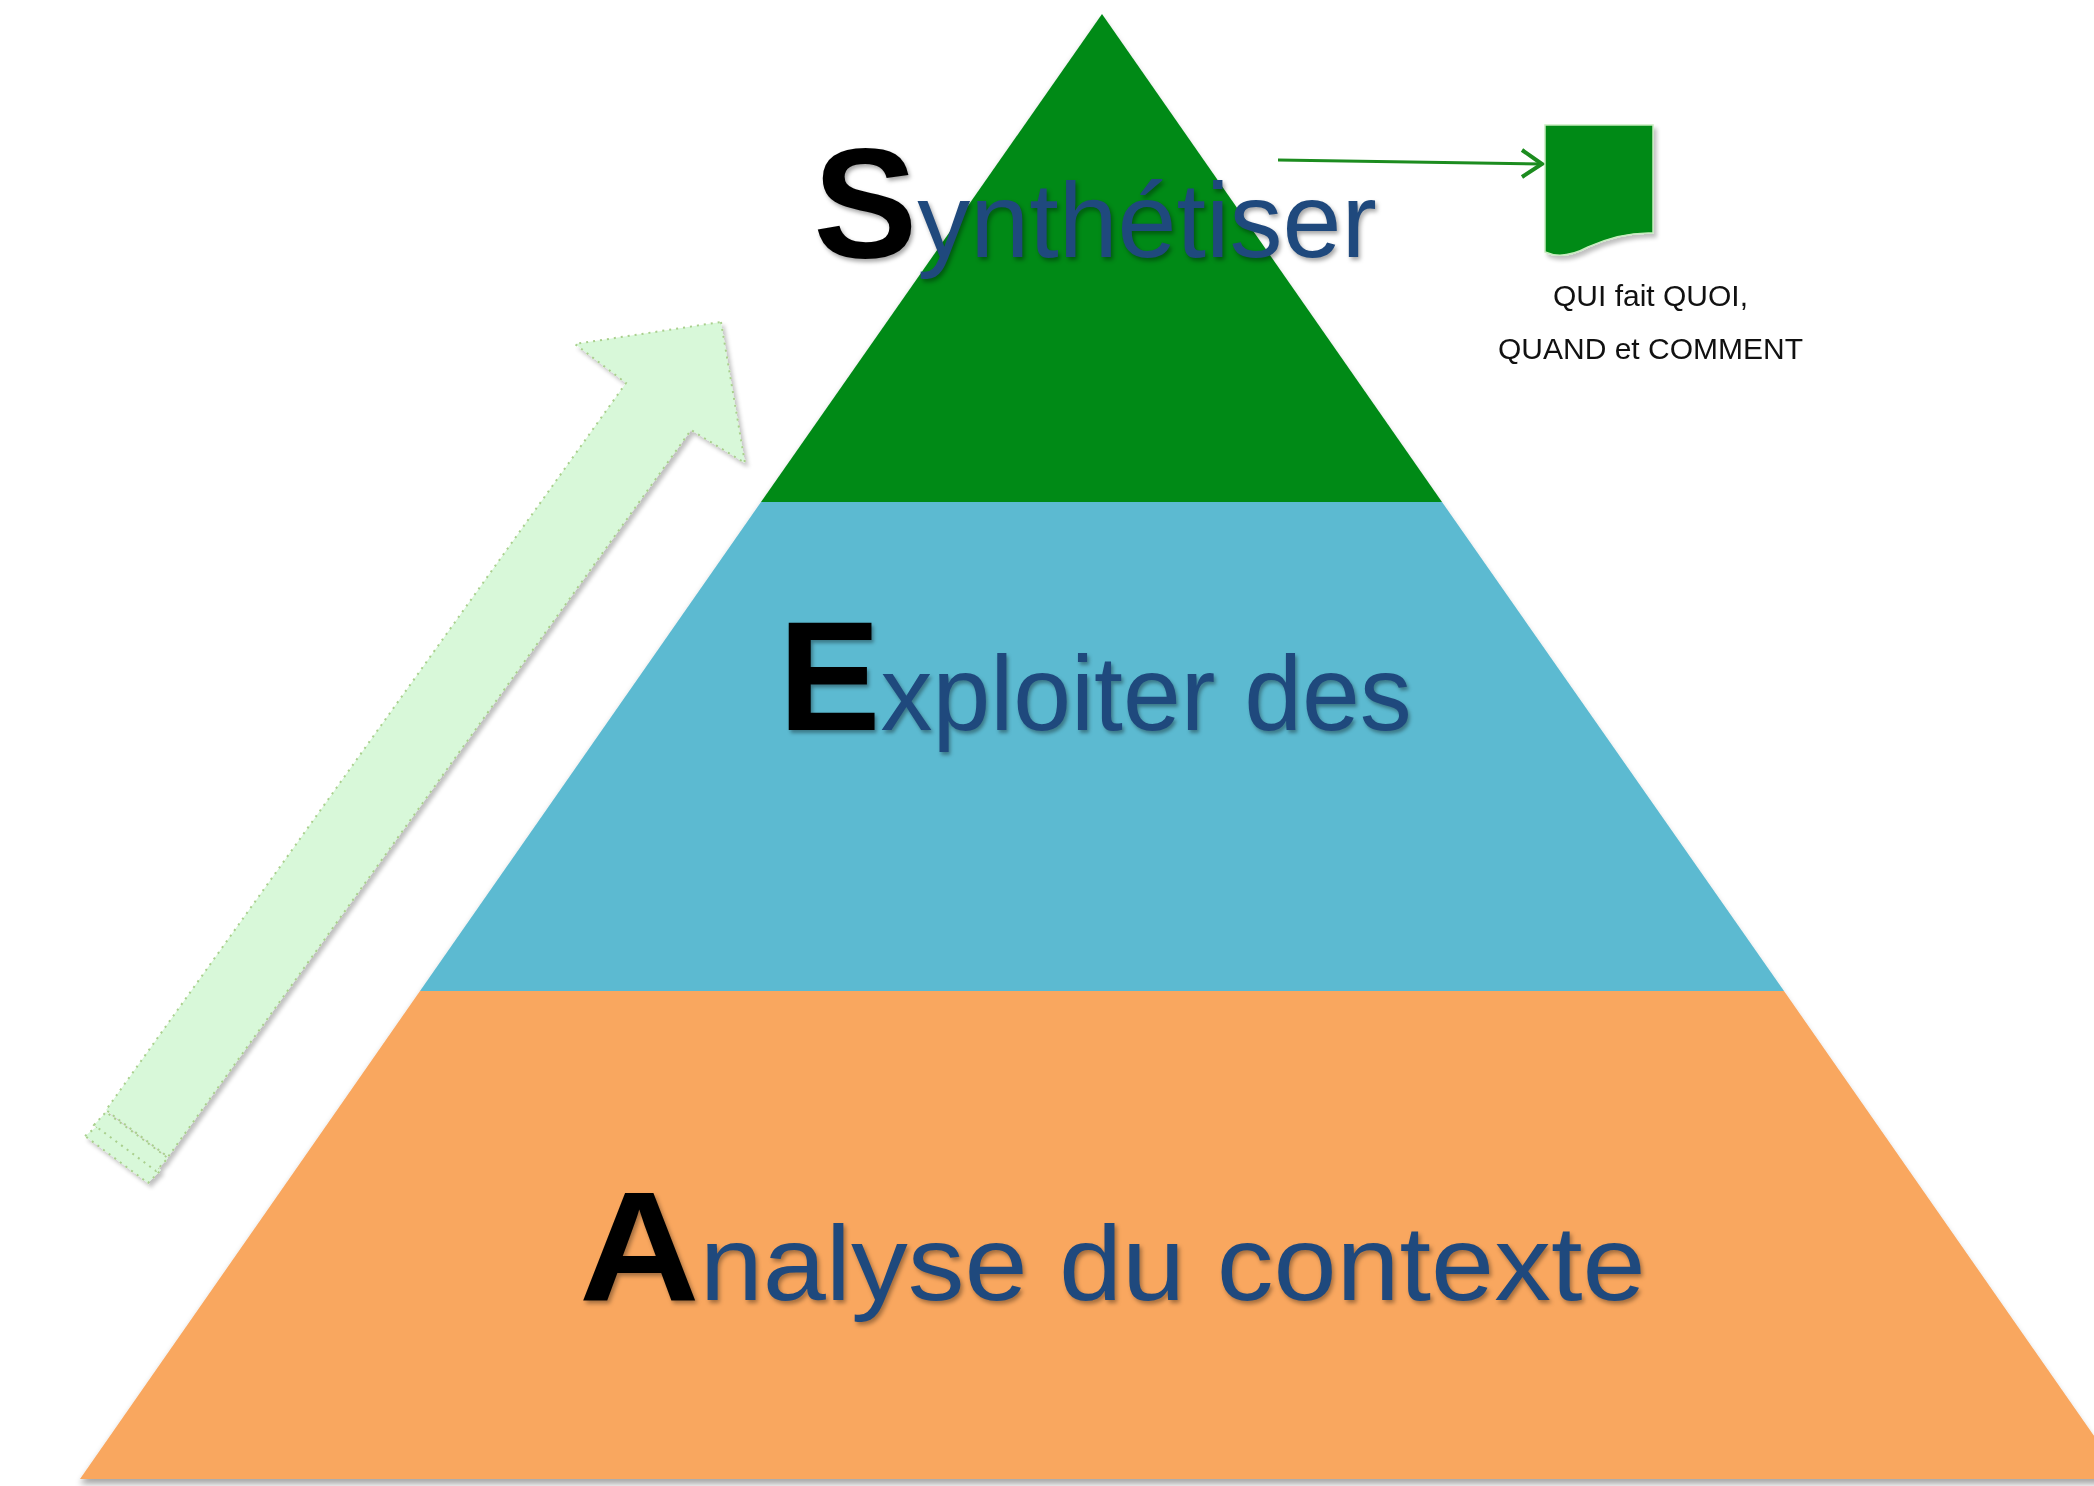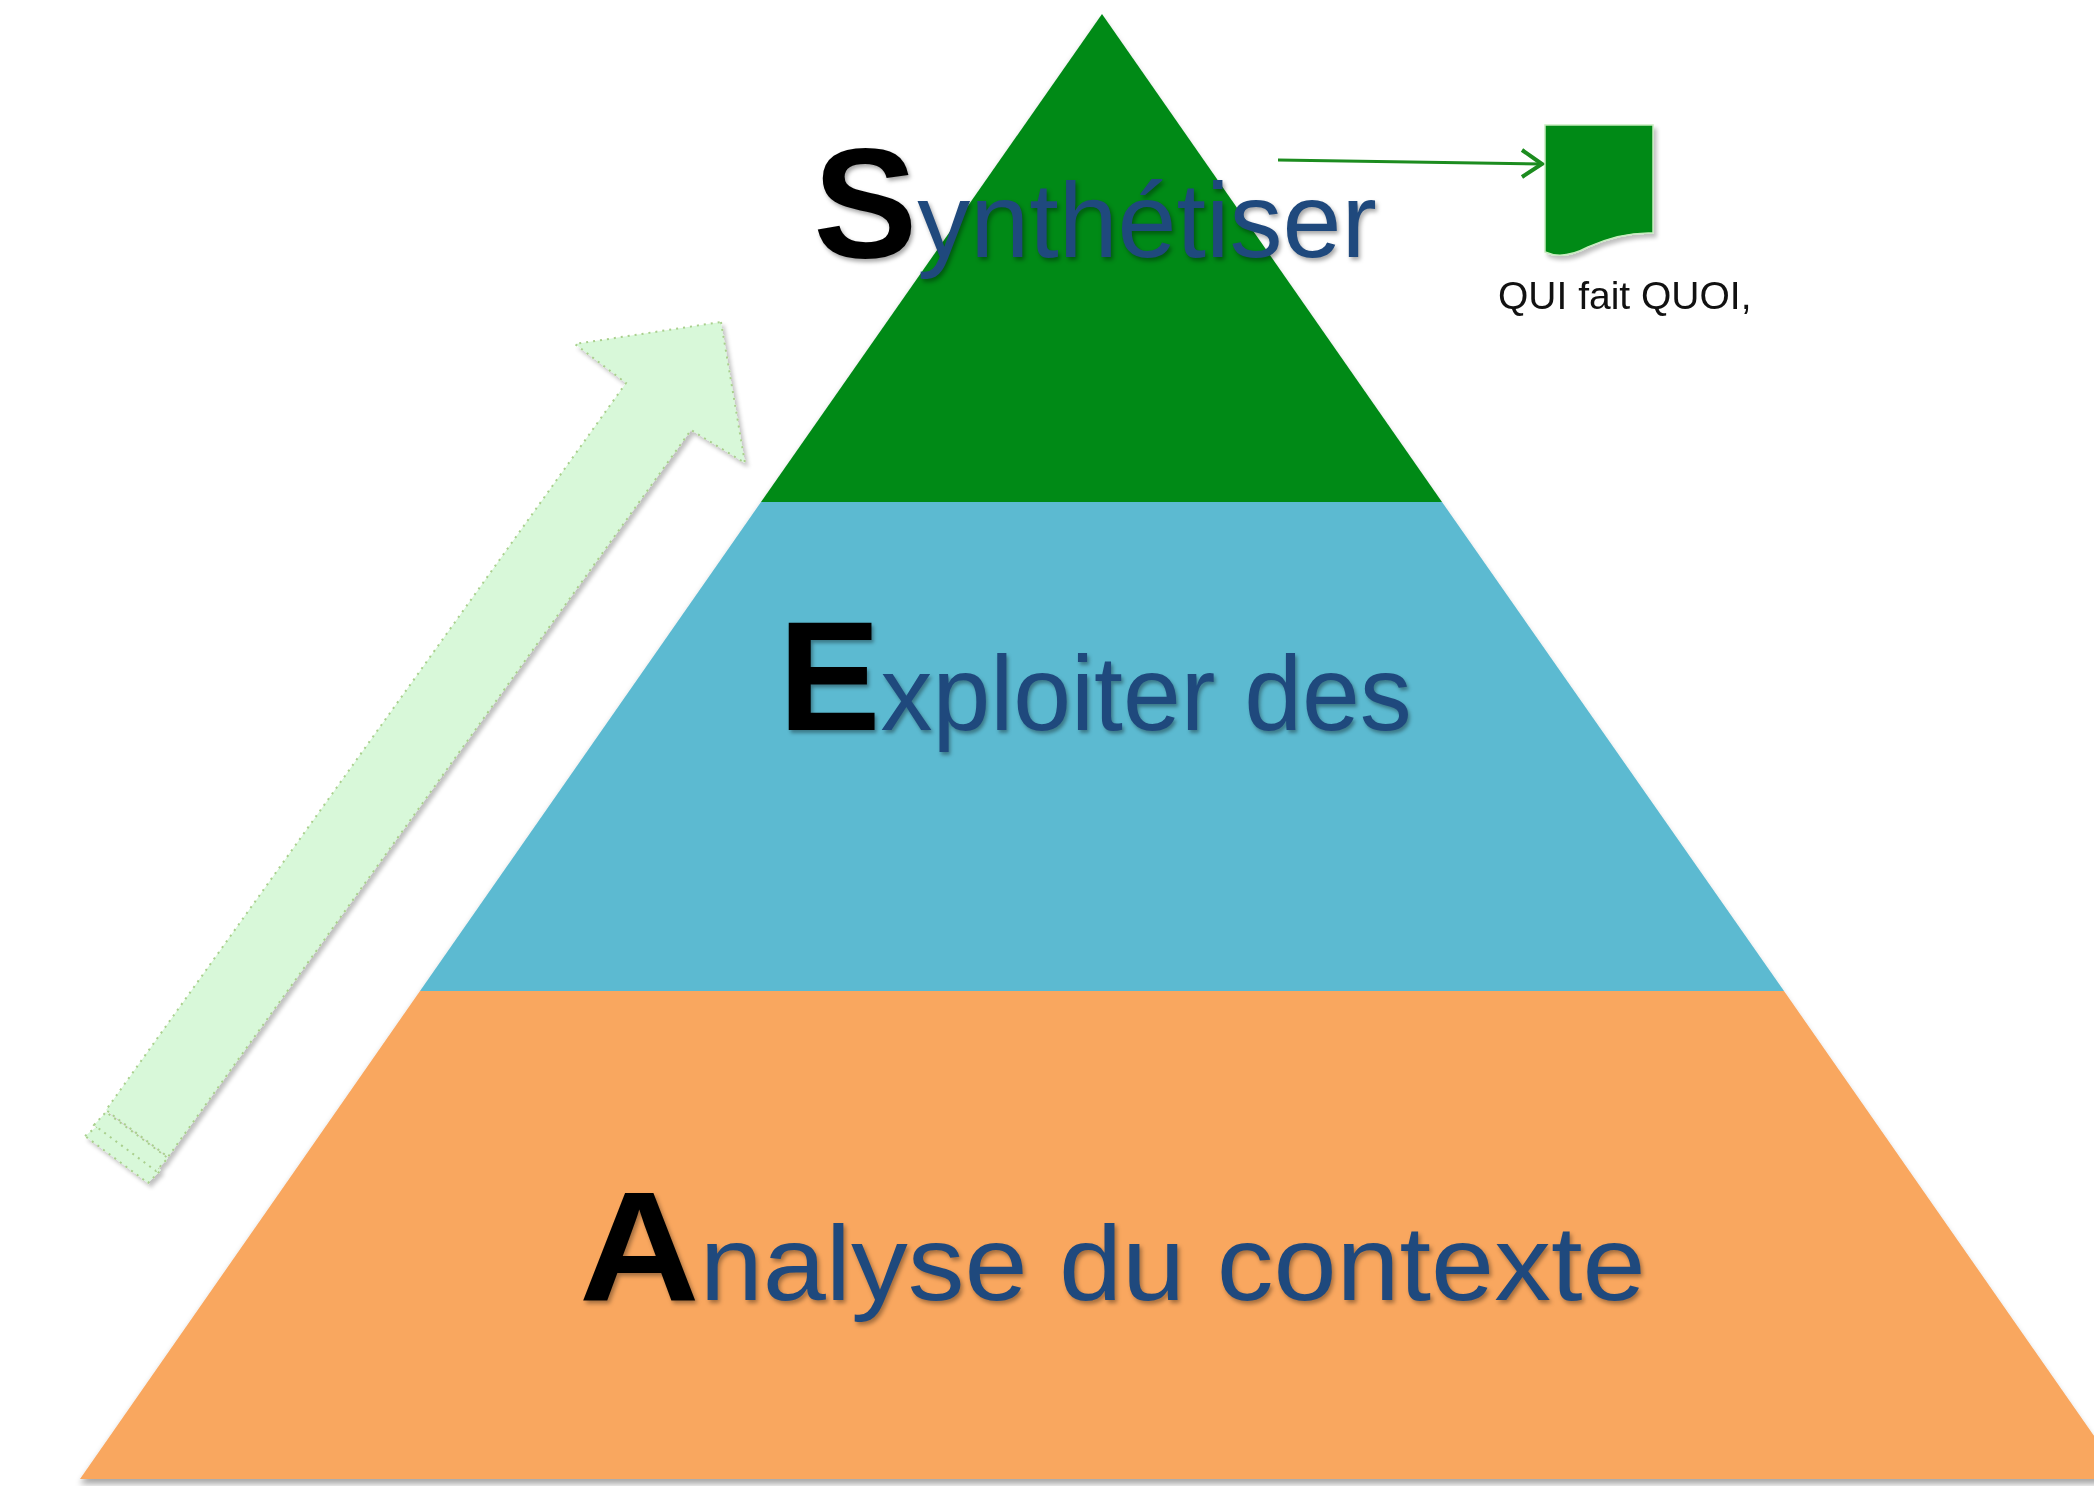--- a/index.html
+++ b/index.html
@@ -2,21 +2,21 @@
 <html><head>
 <meta charset="utf-8">
 <style>
   html, body { margin:0; padding:0; background:#ffffff; }
   body { width:2094px; height:1486px; position:relative; overflow:hidden; font-family:"Liberation Sans", sans-serif; }
   #stage { position:absolute; left:0; top:0; width:2094px; height:1486px;margin-left:48px; }
   svg.shapes { position:absolute; left:0; top:0; }
   .line { position:absolute; left:0; width:2094px; text-align:center; font-size:106px; line-height:1; color:#1f497d; white-space:nowrap; text-shadow: 2px 3px 4px rgba(0,0,0,0.35); }
   .line .inner { display:inline-block; transform-origin:center center; }
   .cap { font-weight:bold; color:#000000; font-size:156px; line-height:0; }
-  .note { position:absolute; left:1450px; top:269px; font-size:39px; line-height:53px; color:#111111; white-space:nowrap;text-align:center; }
+  .note { position:absolute; left:1450px; top:269px; font-size:30px; line-height:53px; color:#111111; white-space:nowrap;text-align:center; }
   .note div { display:block; }
 </style>
 </head>
 <body>
 
 <div id="stage">
 
   <svg class="shapes" width="2094" height="1486" viewBox="0 0 2094 1486">
     <defs>
       <filter id="softshadow" x="-5%" y="-5%" width="110%" height="115%">
@@ -70,15 +70,16 @@
   <div class="line" style="top:640px;">
     <span class="inner" style="transform:scaleX(0.98);"><span class="cap">E</span><span>xploiter des</span></span>
   </div>
 
   <div class="line" style="top:1210px;padding-left:17px;">
     <span class="inner" style="transform:scaleX(1.07);"><span class="cap">A</span><span>nalyse du contexte</span></span>
   </div>
 
   <div class="note">
     <div>QUI fait QUOI,</div>
+    <div>QUAND et COMMENT</div>
   </div>
 
 </div>
 
 </body></html>

